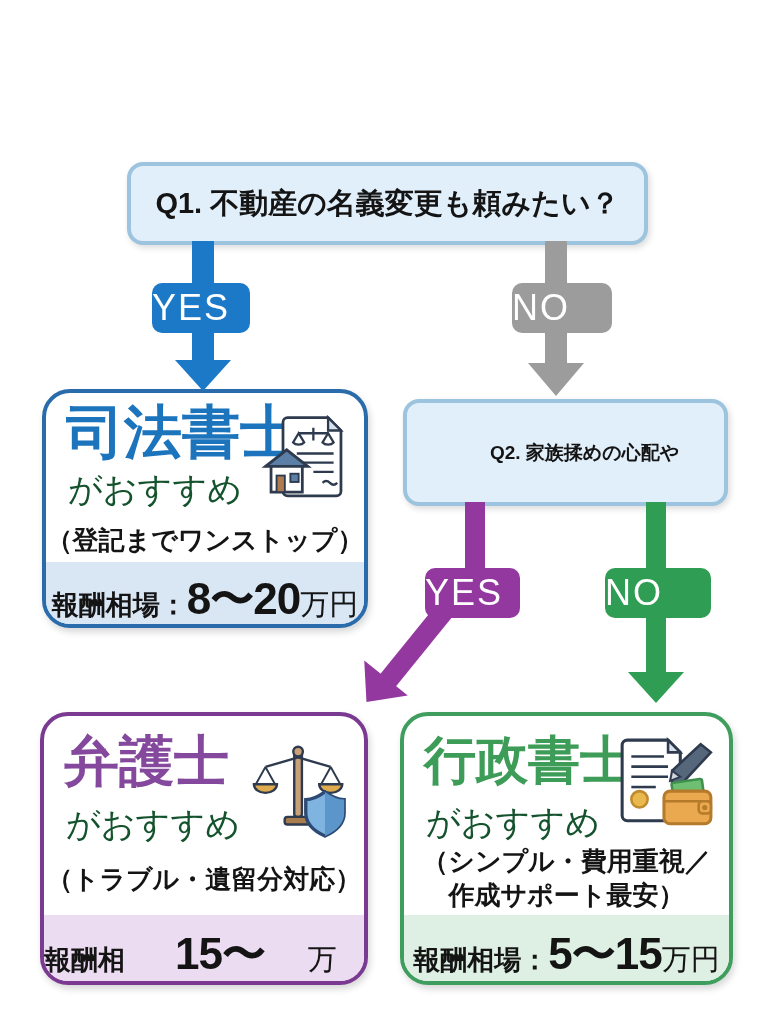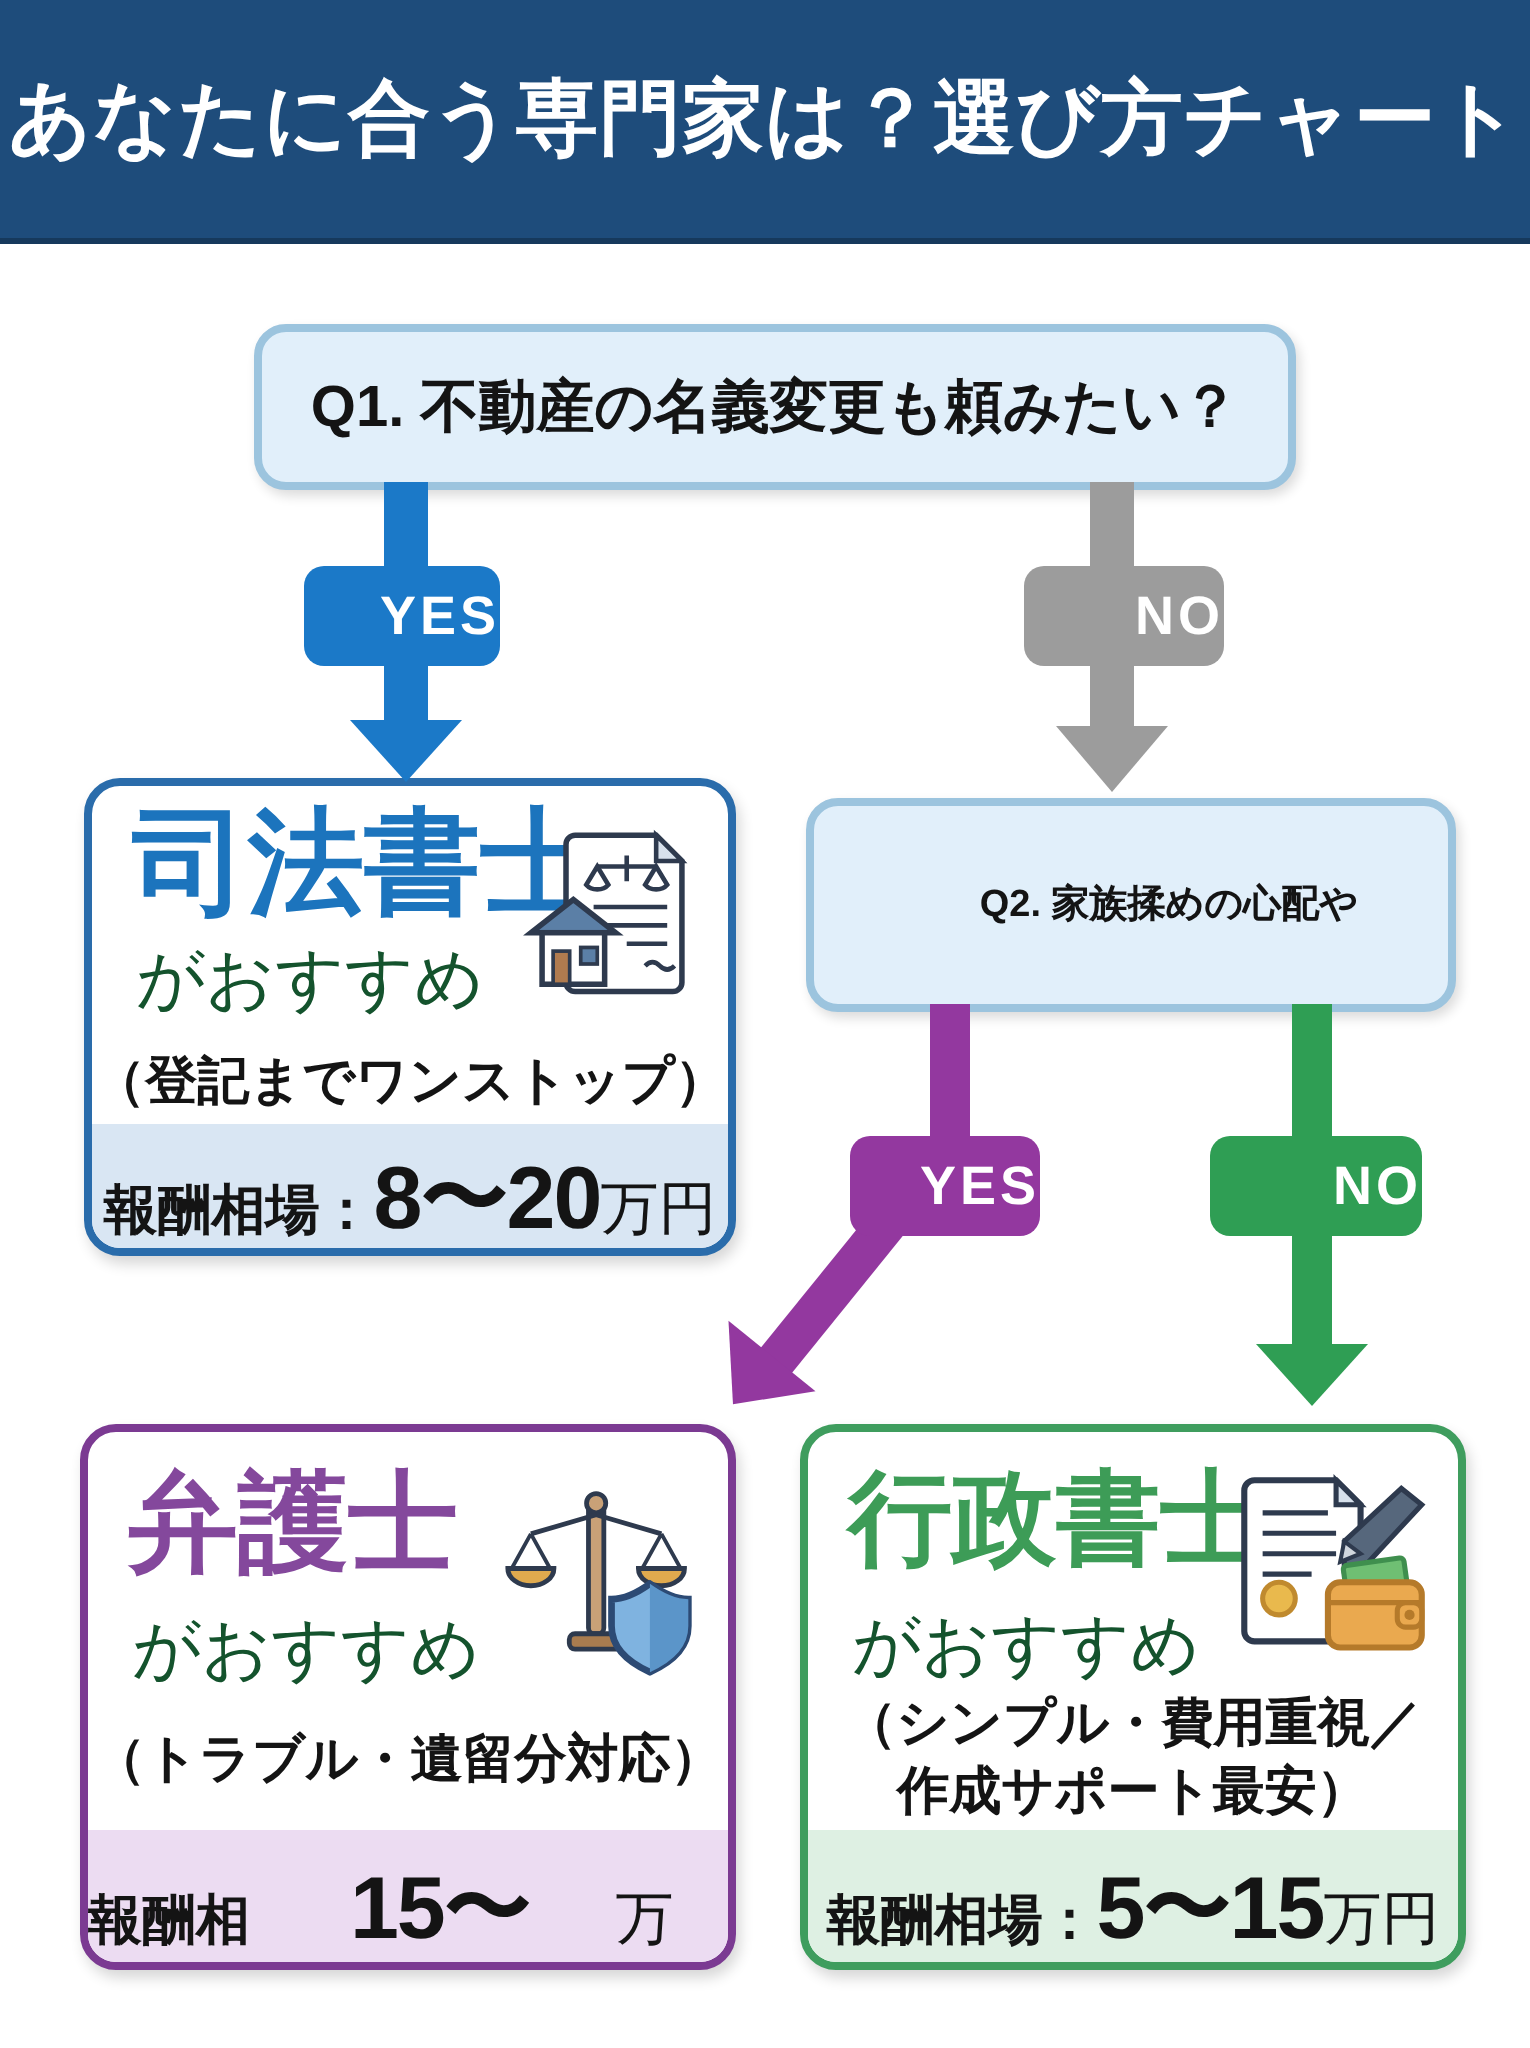--- a/index.html
+++ b/index.html
@@ -19,32 +19,32 @@
     display:flex;flex-direction:column;align-items:center;justify-content:center;
     box-shadow:2px 3px 6px rgba(0,0,0,.14);
   }
   .q1{left:127px;top:162px;width:513px;height:75px;}
   .q1 .qtext{font-size:29px;font-weight:800;text-align:right;}
   .q2{left:403px;top:399px;width:317px;height:99px;}
   .q2 .qtext{font-size:19px;font-weight:800;line-height:38px;text-align:right;margin-left:38px;}
   
   .stem{position:absolute;z-index:1;}
   .badge{
-    position:absolute;z-index:2;border-radius:10px;display:flex;align-items:center;justify-content:flex-end;
-    color:#ffffff;font-size:27px;font-weight:700;letter-spacing:2px;
+    position:absolute;z-index:2;border-radius:10px;display:flex;align-items:center;justify-content:flex-start;
+    color:#ffffff;font-size:36px;font-weight:400;letter-spacing:2px;
   }
   .arrowhead{position:absolute;width:0;height:0;z-index:1;
     border-left:28px solid transparent;border-right:28px solid transparent;}
   .c-blue{background:#1b79c8;}   .ah-blue{border-top:31px solid #1b79c8;}
   .c-gray{background:#9c9c9c;}   .ah-gray{border-top:33px solid #9c9c9c;}
   .c-purple{background:#93389f;} .ah-purple{border-top:31px solid #93389f;}
   .c-green{background:#2f9e54;}  .ah-green{border-top:31px solid #2f9e54;}
   
   .card{
-    position:absolute;background:#ffffff;border-radius:18px;overflow:hidden;
+    position:absolute;background:#ffffff;border-radius:28px;overflow:hidden;
     box-shadow:2px 4px 7px rgba(0,0,0,.16);
   }
   .card-shiho{left:42px;top:389px;width:318px;height:231px;border:4px solid #2a6cab;}
   .card-bengo{left:40px;top:712px;width:320px;height:265px;border:4px solid #7b3a92;}
   .card-gyosei{left:400px;top:712px;width:325px;height:265px;border:4px solid #3f9d5e;}
   .card-name{position:absolute;left:20px;font-weight:800;line-height:1.0;}
   .card-shiho .card-name{top:10px;font-size:58px;color:#1c74bd;}
   .card-bengo .card-name{top:18px;font-size:55px;color:#84489c;}
   .card-gyosei .card-name{top:18px;font-size:52px;color:#3d9c57;}
   .card-suffix{position:absolute;left:22px;font-size:34px;font-weight:400;color:#14532d;}
@@ -69,23 +69,20 @@
   .card-shiho .card-icon{right:12px;top:20px;width:92px;height:92px;}
   .card-bengo .card-icon{right:16px;top:26px;width:96px;height:96px;}
   .card-gyosei .card-icon{right:12px;top:18px;width:102px;height:102px;}
   .card-icon svg{width:100%;height:100%;display:block;}
 </style>
 </head>
 <body>
 
 <div class="page">
 
-  <div class="header">
-    <div class="header-title">あなたに合う専門家は？選び方チャート</div>
-  </div>
 
   <div class="qbox q1">
     <div class="qtext">Q1. 不動産の名義変更も頼みたい？</div>
   </div>
 
   <div class="stem c-blue" style="left:192px;top:241px;width:22px;height:48px;"></div>
   <div class="badge c-blue" style="left:152px;top:283px;width:98px;height:50px;">
     <span>YES</span>
   </div>
   <div class="stem c-blue" style="left:192px;top:330px;width:22px;height:32px;"></div>

